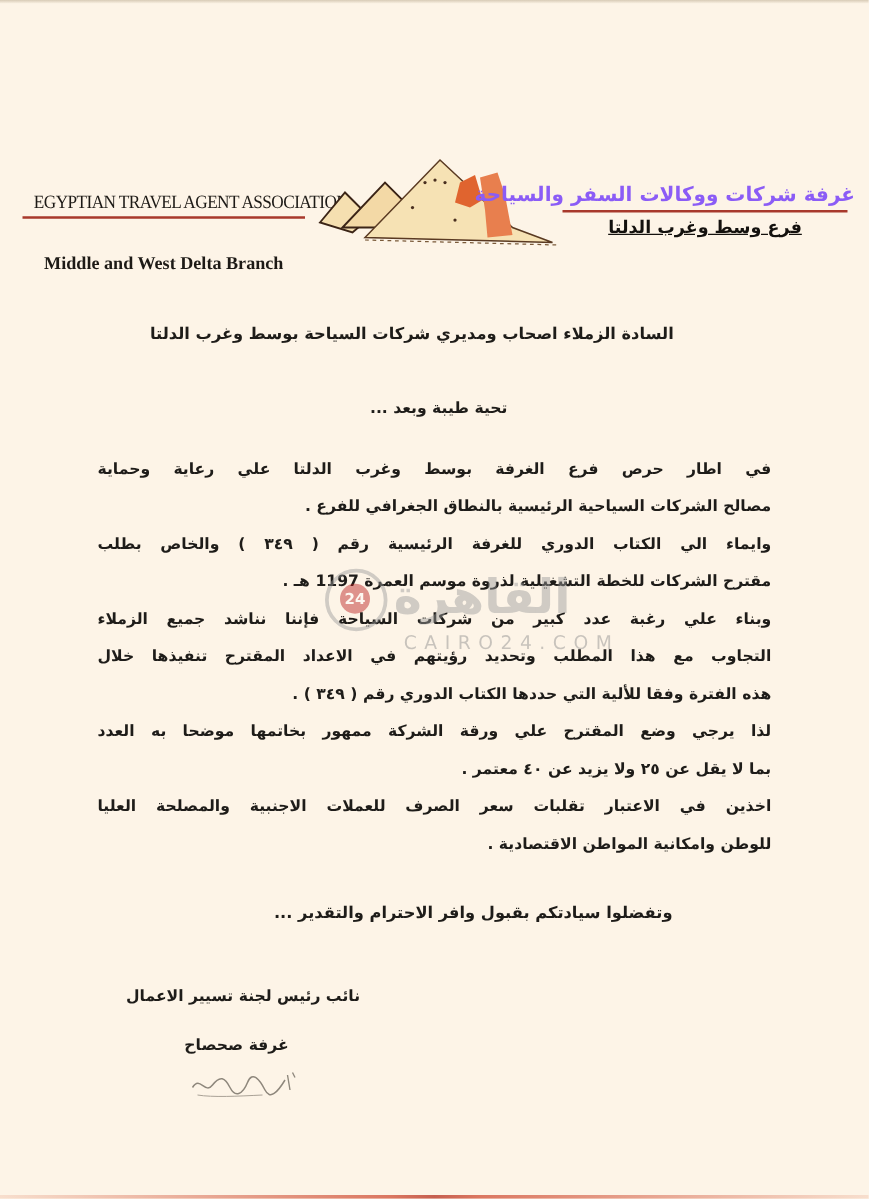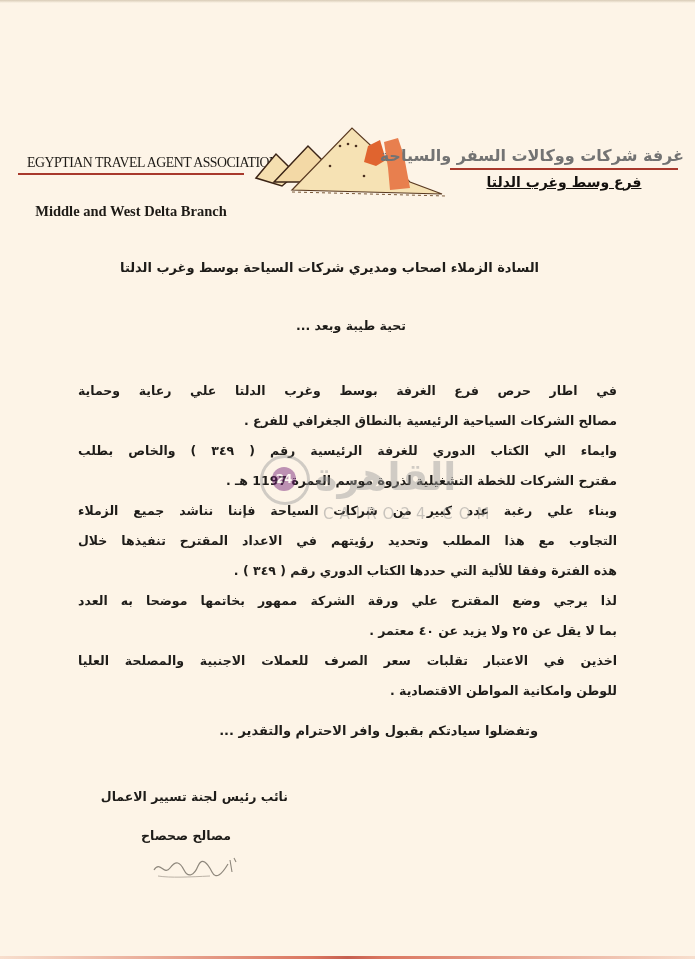--- a/index.html
+++ b/index.html
@@ -48,21 +48,21 @@
       white-space: nowrap; display: block; margin-top: 28px;
     }
     .logo {
       position: absolute; left: 252px; top: 6px; width: 200px; height: 86px;
     }
     .ar-block {
       position: absolute; left: 444px; top: 36px; width: 240px; text-align: center;
       direction: rtl;
     }
     .ar-title {
-      font-size: 16px; font-weight: bold; color: #737373; white-space: nowrap; display: block;
+      font-size: 16px; font-weight: bold; color: #8b5cf6; white-space: nowrap; display: block;
       letter-spacing: -0.3px;
       text-align: center;
     }
     .ar-rule {
       height: 2px; background: #a8392c; margin: 3px 6px 4px 6px;
     }
     .ar-sub {
       font-size: 14px; font-weight: bold; color: #14110e; white-space: nowrap; display: block; text-decoration: underline;
     }
 
@@ -71,21 +71,21 @@
       direction: rtl;
       font-size: 12.5px;
       font-weight: bold;
       color: #1e1c19;
     }
     .line {
       position: absolute; white-space: nowrap;
     }
     .addressee { right: 156px; top: 260px; font-size: 13px; font-weight: bold; }
     .greeting  { right: 289px; top: 318px; font-size: 12.5px; }
-    .para { left: 78px; right: 78px; margin-top: 16px; }
+    .para { left: 78px; right: 78px; }
     .justify {
       text-align: justify;
       text-align-last: justify;
     }
     .closing { right: 157px; top: 723px; font-size: 13px; }
     .sign-title { right: 407px; top: 789px; font-size: 12.5px; }
     .sign-name { right: 464px; top: 828px; font-size: 12.5px; }
     .signature {
       position: absolute; left: 150px; top: 852px; width: 90px; height: 30px;
     }
@@ -94,21 +94,21 @@
     .watermark {
       position: absolute; left: 235px; top: 445px; width: 200px; height: 80px;
       opacity: 0.45; pointer-events: none; direction: ltr;
     }
     .wm-circle {
       position: absolute; left: 25px; top: 10px; width: 44px; height: 44px;
       border: 3px solid #9a9a9a; border-radius: 50%;
     }
     .wm-badge {
       position: absolute; left: 37px; top: 22px; width: 24px; height: 24px;
-      border-radius: 50%; background: #701a75; color: #fff;
+      border-radius: 50%; background: #b91c1c; color: #fff;
       font-size: 12px; font-weight: bold; text-align: center; line-height: 24px;
     }
     .wm-text {
       position: absolute; left: 80px; top: 10px; font-size: 38px; font-weight: bold; color: #9a9a9a;
       font-family: "DejaVu Sans", sans-serif;
     }
     .wm-caption {
       position: absolute; left: 88px; top: 60px; font-size: 15px; letter-spacing: 6px; color: #8a8a8a;
       font-family: "DejaVu Sans", sans-serif;
     }
@@ -157,21 +157,21 @@
   <div class="line para justify" style="top:487px;">وبناء علي رغبة عدد كبير من شركات السياحة فإننا نناشد جميع الزملاء</div>
   <div class="line para justify" style="top:517px;">التجاوب مع هذا المطلب وتحديد رؤيتهم في الاعداد المقترح تنفيذها خلال</div>
   <div class="line para" style="top:547px;">هذه الفترة وفقا للألية التي حددها الكتاب الدوري رقم ( ٣٤٩ ) .</div>
   <div class="line para justify" style="top:577px;">لذا يرجي وضع المقترح علي ورقة الشركة ممهور بخاتمها موضحا به العدد</div>
   <div class="line para" style="top:607px;">بما لا يقل عن ٢٥ ولا يزيد عن ٤٠ معتمر .</div>
   <div class="line para justify" style="top:637px;">اخذين في الاعتبار تقلبات سعر الصرف للعملات الاجنبية والمصلحة العليا</div>
   <div class="line para" style="top:667px;">للوطن وامكانية المواطن الاقتصادية .</div>
 
   <div class="line closing">وتفضلوا سيادتكم بقبول وافر الاحترام والتقدير ...</div>
   <div class="line sign-title">نائب رئيس لجنة تسيير الاعمال</div>
-  <div class="line sign-name">مصالح صحصاح</div>
+  <div class="line sign-name">غرفة صحصاح</div>
 </div>
 
 <svg class="signature" viewBox="0 0 90 30">
   <path d="M4,18 C10,8 14,24 20,16 S30,10 34,18 S44,24 48,14 S58,12 62,20 S72,22 78,12" fill="none" stroke="#8e877c" stroke-width="1.2"></path>
   <path d="M80,8 L82,20 M84,6 L86,10" fill="none" stroke="#8e877c" stroke-width="1.1"></path>
   <path d="M8,24 C20,26 40,25 60,24" fill="none" stroke="#a9a196" stroke-width="0.8"></path>
 </svg>
 
 <div class="watermark">
   <div class="wm-circle"></div>

